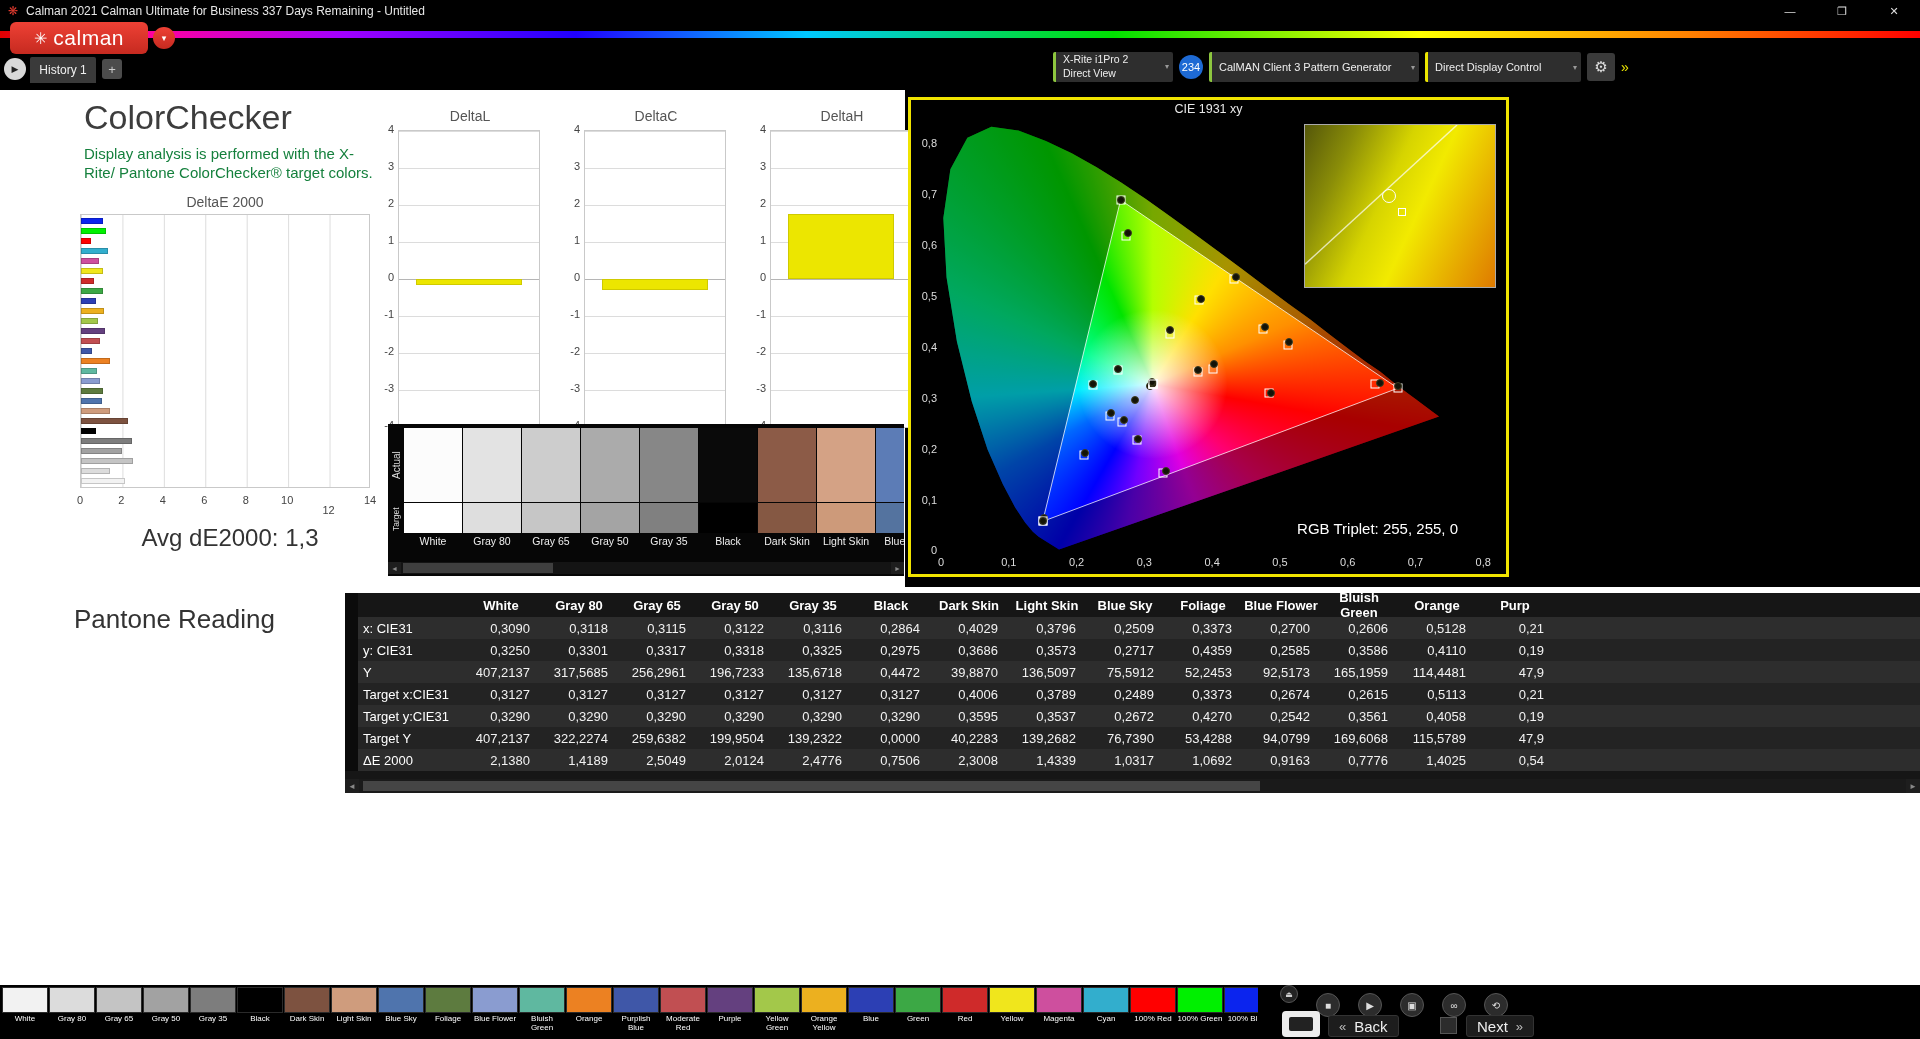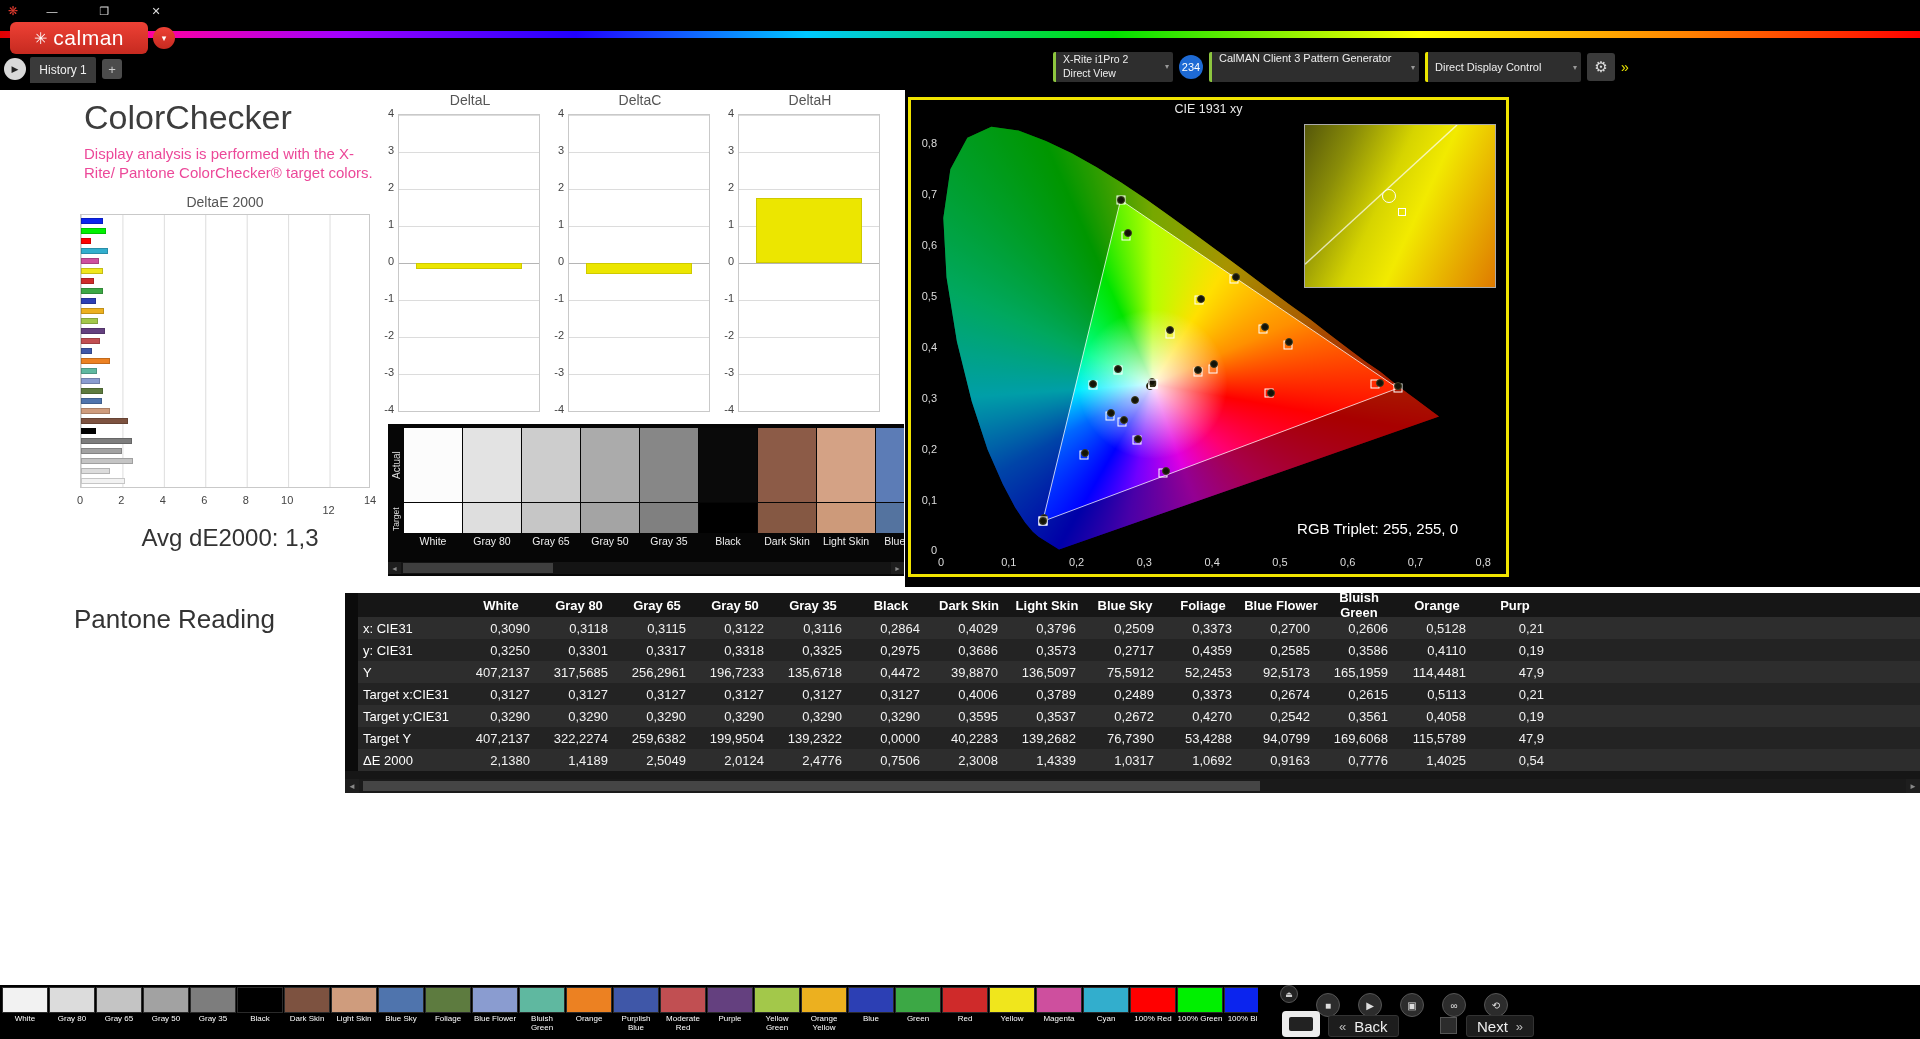--- a/index.html
+++ b/index.html
@@ -32,46 +32,46 @@
   .tab-add{position:absolute;top:59px;left:102px;width:20px;height:20px;background:#4c4c4c;color:#ccc;
            font-size:13px;display:flex;align-items:center;justify-content:center;border-radius:3px;z-index:5}
 
   .devices{position:absolute;top:52px;left:1053px;height:30px;display:flex;align-items:stretch;gap:6px;z-index:6}
   .dev-box{background:#2e2e2e;border-left:3px solid #8dc63f;color:#eee;display:flex;position:relative;
            padding:0 18px 0 7px;border-radius:2px}
   .dev-box .caret{position:absolute;right:4px;top:50%;transform:translateY(-50%);color:#999;font-size:8px}
   .dev-2line{flex-direction:column;justify-content:center;align-items:flex-start;font-size:10.5px;line-height:1.3;width:92px}
   .dev-badge{width:24px;height:24px;border-radius:50%;background:#1e6ad4;color:#fff;font-size:11px;
              display:flex;align-items:center;justify-content:center;align-self:center}
-  .dev-gen{font-size:11px;width:182px;align-items:flex-start}
+  .dev-gen{font-size:11px;width:182px;align-items:center}
   .dev-ctl{font-size:11px;width:128px;border-left-color:#ece600;align-items:center}
   .dev-gear{width:28px;height:28px;background:#3a3a3a;border-radius:3px;color:#ddd;font-size:15px;
             display:flex;align-items:center;justify-content:center;align-self:center}
   .dev-more{color:#ece600;font-size:14px;display:flex;align-items:center}
 
   
   .main{position:absolute;top:90px;left:0;width:1920px;height:895px;background:#fff}
   .cie-bg{position:absolute;left:905px;top:0;width:1015px;height:497px;background:#000}
 
   .cc-heading{position:absolute;left:84px;top:8px;font-size:34px;color:#3d3d3d}
-  .cc-desc{position:absolute;left:84px;top:54px;width:300px;font-size:15px;line-height:1.28;color:#ec4899}
+  .cc-desc{position:absolute;left:84px;top:54px;width:300px;font-size:15px;line-height:1.28;color:#15803d}
   .de-title{position:absolute;left:80px;top:104px;width:290px;text-align:center;font-size:14px;color:#555}
   .de-plot{position:absolute;left:80px;top:124px;width:290px;height:274px;border:1px solid #c9c9c9;
            background-image:linear-gradient(to right,#dcdcdc 1px,transparent 1px);background-size:41.43px 100%;
            display:flex;flex-direction:column;gap:4px;padding-top:3px;box-sizing:border-box;background-color:#fff}
   .de-bar{height:6px;flex:none;border:1px solid rgba(0,0,0,.18);box-sizing:border-box}
   .de-xaxis{position:absolute;left:80px;top:404px;width:290px;height:14px}
   .de-xl{position:absolute;transform:translateX(-50%);font-size:11px;color:#444}
   .cc-avg,.cc-max{position:absolute;left:55px;width:350px;text-align:center;font-size:24px;color:#333}
   .cc-avg{top:434px}.cc-max{top:469px}
   .cr-head{position:absolute;left:74px;top:514px;font-size:26px;color:#333}
   .cr-lines{position:absolute;left:74px;top:554px}
   .cr-line{font-size:21px;color:#333;height:36px}
 
-  .dcharts{position:absolute;left:372px;top:2px;display:flex;gap:0}
+  .dcharts{position:absolute;left:372px;top:18px;display:flex;gap:16px}
   .dchart{width:170px}
   .dc-title{height:22px;text-align:center;padding-left:26px;font-size:14px;color:#555}
   .dc-body{position:relative;height:302px}
   .dc-yl{position:absolute;left:0;width:22px;text-align:right;font-size:11px;color:#444}
   .dc-plot{position:absolute;left:26px;top:0;width:140px;height:296px;border:1px solid #c9c9c9;
            background-color:#fff;background-image:linear-gradient(#dcdcdc 1px,transparent 1px);background-size:100% 37px}
   .dc-plot::after{content:"";position:absolute;left:0;right:0;top:148px;height:1px;background:#b5b5b5}
   .dc-bar{position:absolute;left:12%;width:76%;z-index:2;border:1px solid rgba(0,0,0,.12);box-sizing:border-box}
 
   .strip{position:absolute;left:388px;top:334px;width:516px;height:152px;background:#060606}
@@ -152,20 +152,21 @@
   .ctl-btn{position:absolute;top:30px;height:22px;display:flex;align-items:center;gap:8px;background:#1d1d1d;
            border:1px solid #333;border-radius:3px;padding:0 10px;color:#eee;font-size:15px;box-sizing:border-box}
   .ctl-chev{font-size:13px;color:#bbb}
   .ctl-mid{position:absolute;left:182px;top:32px;width:17px;height:17px;background:#2c2c2c;border:1px solid #555;box-sizing:border-box}
 </style>
 </head>
 <body>
 
 <div class="titlebar">
   <span class="tb-icon">❋</span>
+  <span class="tb-title">Calman 2021 Calman Ultimate for Business 337 Days Remaining  - Untitled</span>
   <span class="winbtns">
     <span class="winbtn">—</span>
     <span class="winbtn">❐</span>
     <span class="winbtn">✕</span>
   </span>
 </div>
 
 <div class="rainbow"></div>
 
 <div class="logo">

